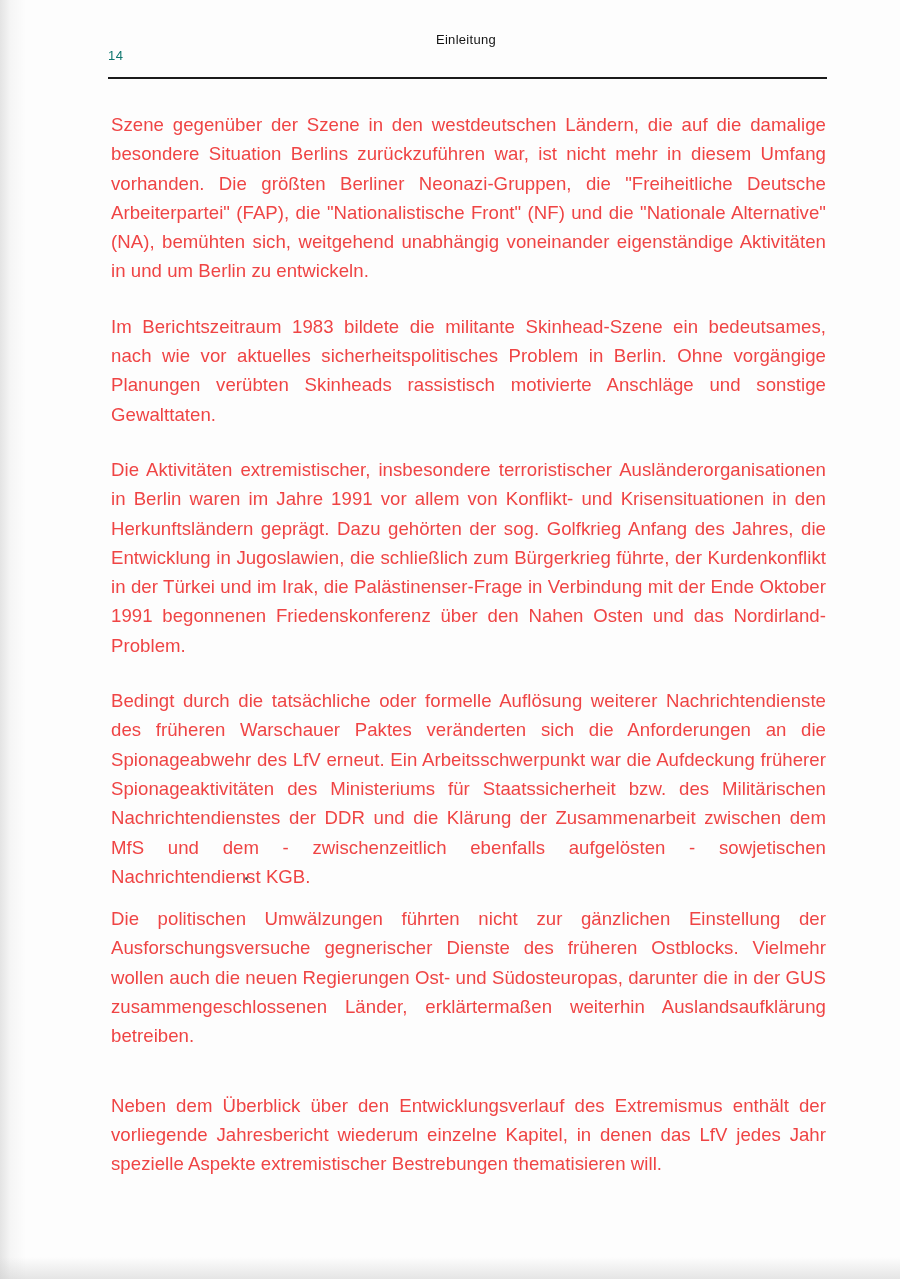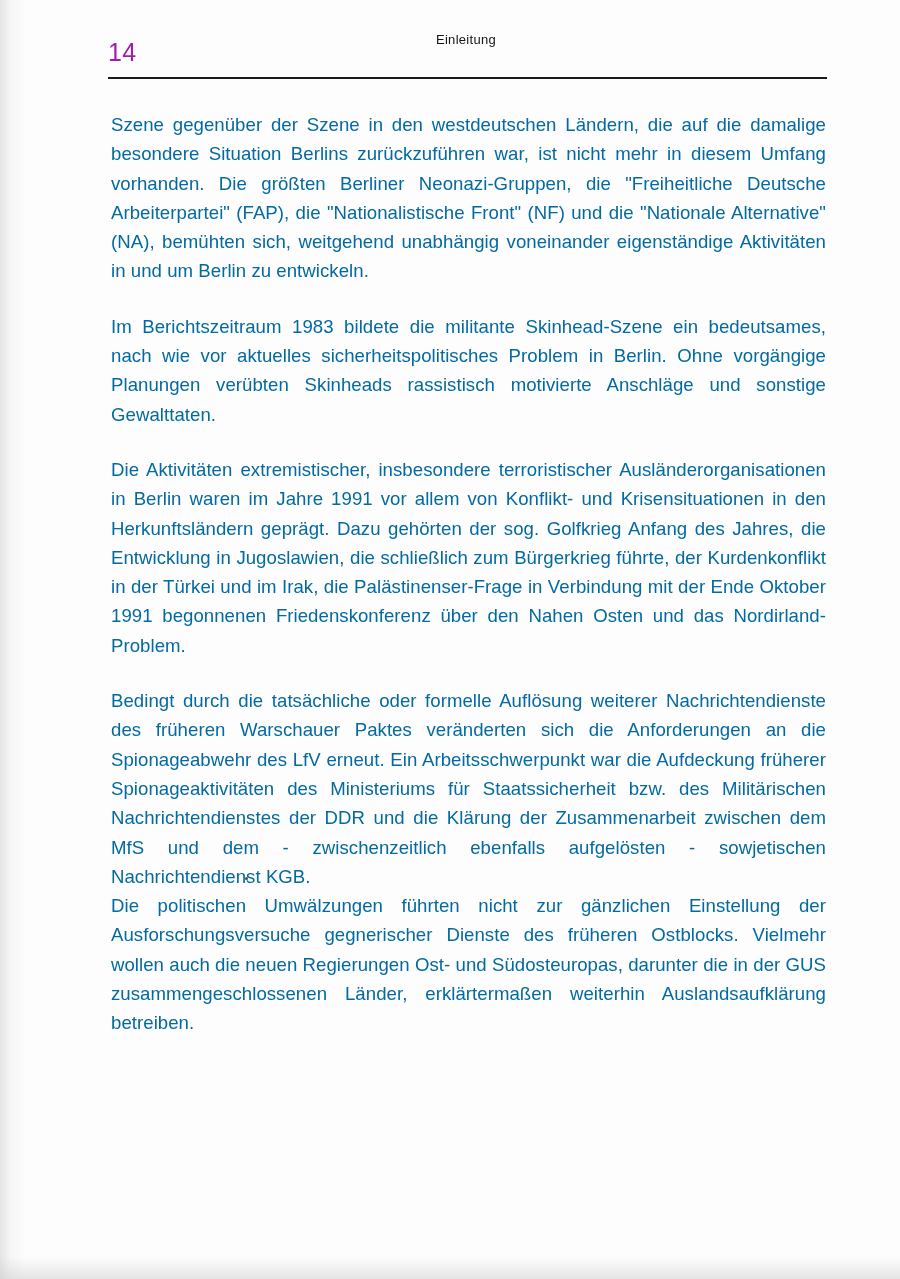--- a/index.html
+++ b/index.html
@@ -25,24 +25,24 @@
   .page-header {
     position: absolute;
     left: 108px;
     top: 32px;
     width: 716px;
     height: 34px;
   }
   .page-number {
     position: absolute;
     left: 0;
-    top: 6px;
-    font-size: 25px;
+    top: 16px;
+    font-size: 13px;
     letter-spacing: 0.4px;
-    color: #a21caf;
+    color: #0f766e;
   }
   .header-title {
     position: absolute;
     left: 0;
     top: 0;
     width: 716px;
     text-align: center;
     font-size: 13px;
     letter-spacing: 0.3px;
     color: #141414;
@@ -60,25 +60,25 @@
     left: 111px;
     top: 110px;
     width: 715px;
   }
   p {
     margin: 0 0 26px 0;
     font-size: 18.6px;
     line-height: 29.3px;
     text-align: justify;
     text-justify: inter-word;
-    color: #0369a1;
+    color: #ef4444;
     letter-spacing: 0.05px;
   }
   p.tight {
-    margin-bottom: 0;
+    margin-bottom: 13px;
   }
   p.gap-big {
     margin-bottom: 40px;
   }
   b {
     font-weight: normal;
   }
   .stray-dot {
     position: absolute;
     left: 245px;
@@ -119,17 +119,18 @@
   </div>
 
   <div class="header-rule"></div>
 
   <div class="content">
     <p><span>Szene gegenüber der Szene in den westdeutschen Ländern, die auf die damalige besondere Situation Berlins zurückzuführen war, ist nicht mehr in diesem Umfang vorhanden. Die größten Berliner Neonazi-Gruppen, die "Freiheitliche Deutsche Arbeiterpartei" (FAP), die "Nationalistische Front" (NF) und die "Nationale Alternative" (NA), bemühten sich, weitgehend unabhängig voneinander eigenständige Aktivitäten in und um Berlin zu entwickeln.</span></p>
     <p><span>Im Berichtszeitraum 1983 bildete die militante Skinhead-Szene ein bedeutsames, nach wie vor aktuelles sicherheitspolitisches Problem in Berlin. Ohne vorgängige Planungen verübten Skinheads rassistisch motivierte Anschläge und sonstige Gewalttaten.</span></p>
     <p><span>Die Aktivitäten extremistischer, insbesondere terroristischer </span><b>Ausländerorganisationen</b><span> in Berlin waren im Jahre 1991 vor allem von Konflikt- und Krisensituationen in den Herkunftsländern geprägt. Dazu gehörten der sog. Golfkrieg Anfang des Jahres, die Entwicklung in Jugoslawien, die schließlich zum Bürgerkrieg führte, der Kurdenkonflikt in der Türkei und im Irak, die Palästinenser-Frage in Verbindung mit der Ende Oktober 1991 begonnenen Friedenskonferenz über den Nahen Osten und das Nordirland-Problem.</span></p>
     <p class="tight"><span>Bedingt durch die tatsächliche oder formelle Auflösung weiterer Nachrichtendienste des früheren Warschauer Paktes veränderten sich die Anforderungen an die </span><b>Spionageabwehr</b><span> des LfV erneut. Ein Arbeitsschwerpunkt war die Aufdeckung früherer Spionageaktivitäten des Ministeriums für Staatssicherheit bzw. des Militärischen Nachrichtendienstes der DDR und die Klärung der Zusammenarbeit zwischen dem MfS und dem - zwischenzeitlich ebenfalls aufgelösten - sowjetischen Nachrichtendienst KGB.</span></p>
     <p class="gap-big"><span>Die politischen Umwälzungen führten nicht zur gänzlichen Einstellung der Ausforschungsversuche gegnerischer Dienste des früheren Ostblocks. Vielmehr wollen auch die neuen Regierungen Ost- und Südosteuropas, darunter die in der GUS zusammengeschlossenen Länder, erklärtermaßen weiterhin Auslandsaufklärung betreiben.</span></p>
+    <p><span>Neben dem Überblick über den Entwicklungsverlauf des Extremismus enthält der vorliegende Jahresbericht wiederum einzelne Kapitel, in denen das LfV jedes Jahr spezielle Aspekte extremistischer Bestrebungen thematisieren will.</span></p>
   </div>
 
   <div class="stray-dot"></div>
   <div class="bottom-shadow"></div>
 </div>
 
 </body></html>

